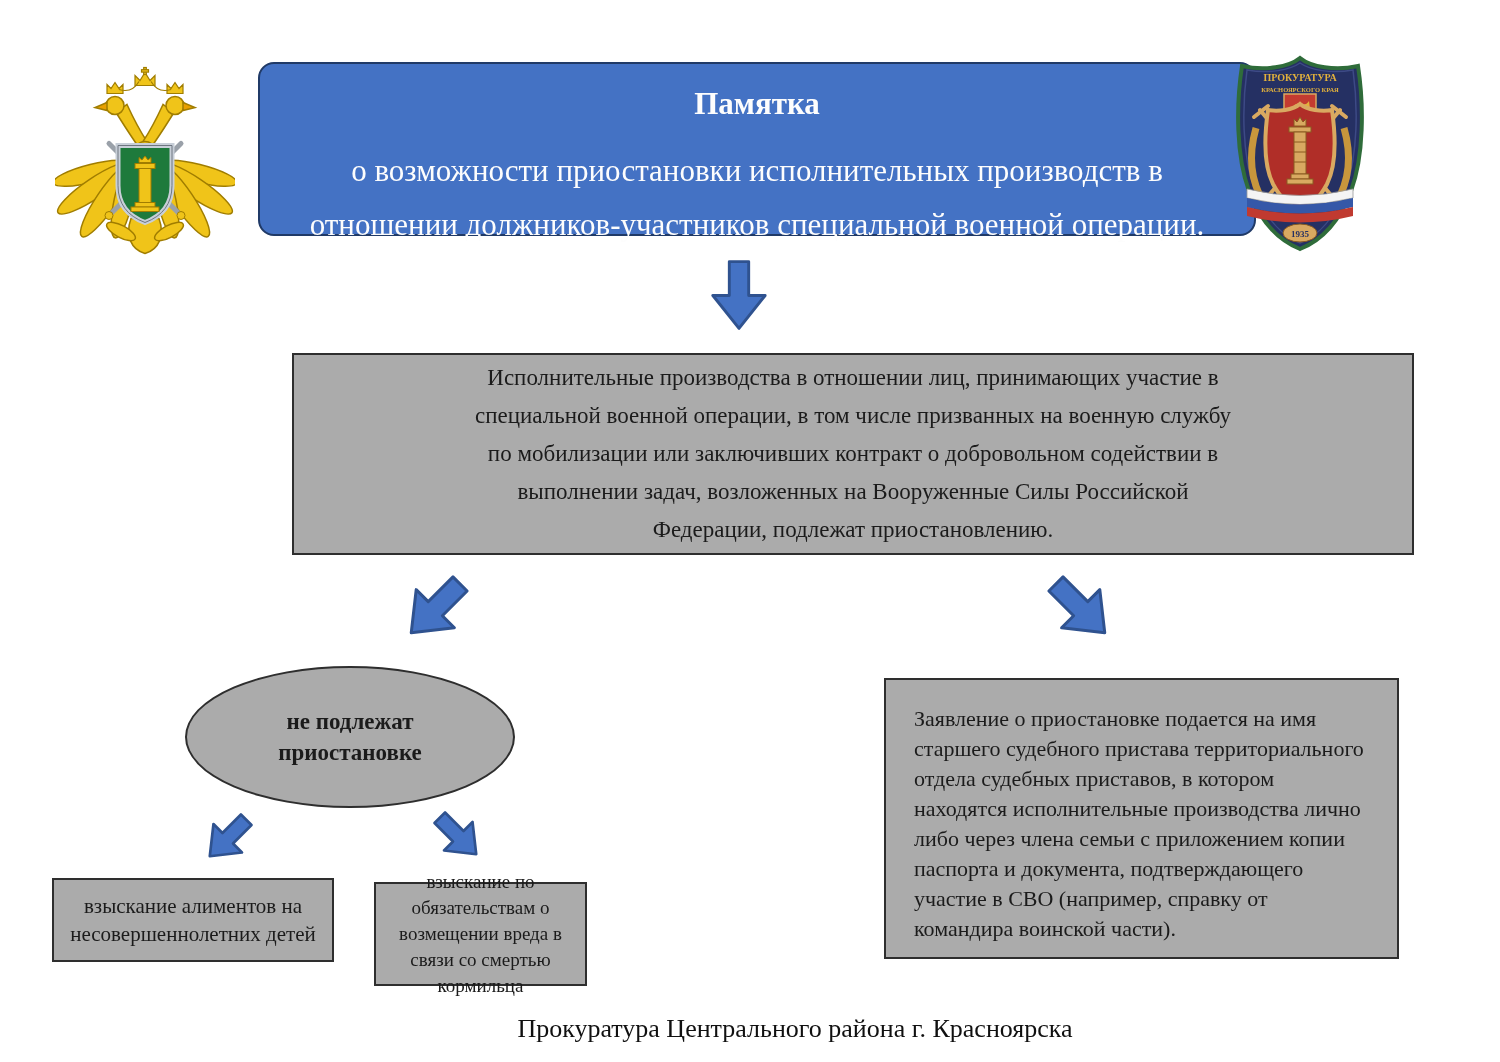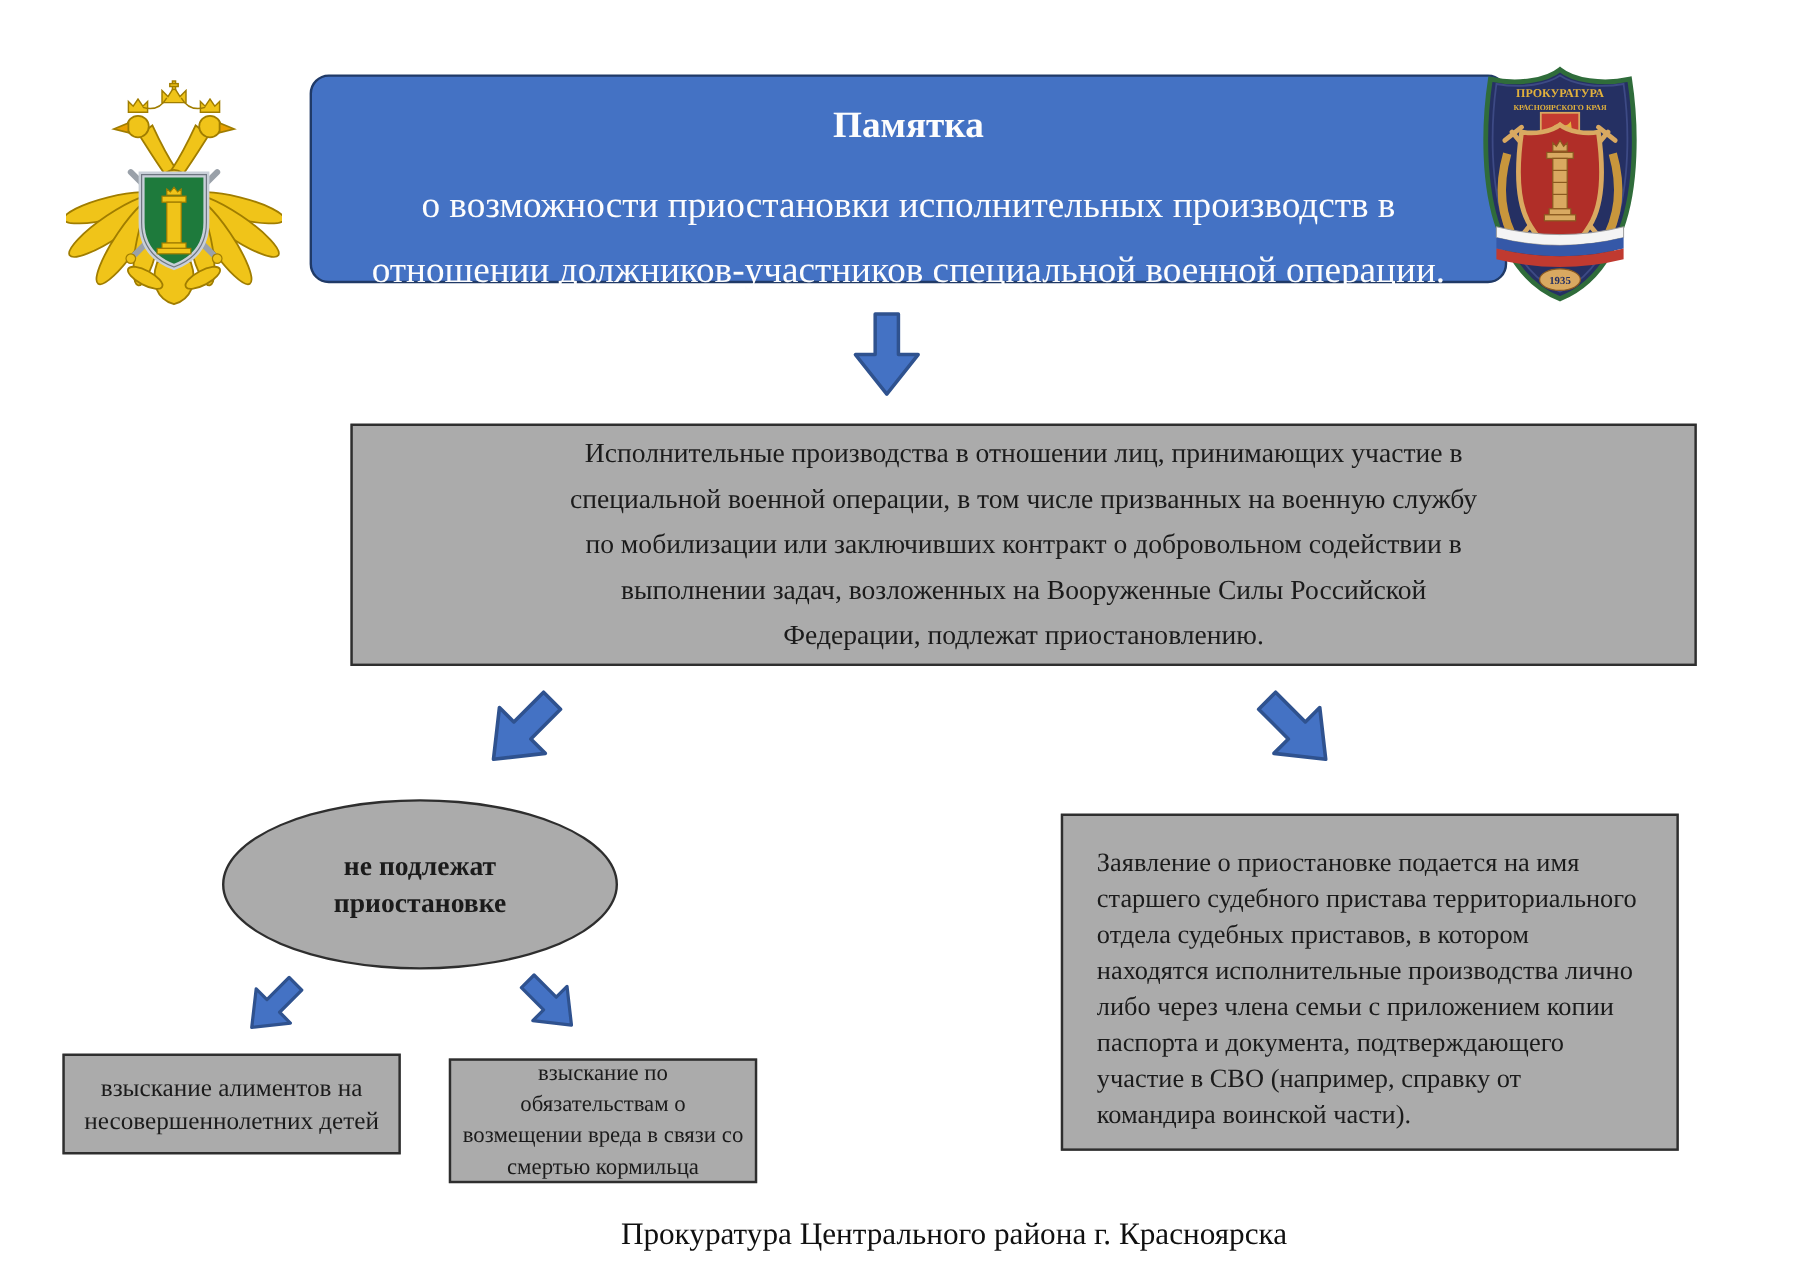--- a/index.html
+++ b/index.html
@@ -27,21 +27,21 @@
     left:185px;top:666px;width:330px;height:142px;border-radius:50%;
     display:flex;align-items:center;justify-content:center;text-align:center;
   }
   .ellipse span{font-weight:bold;font-size:23px;line-height:31px;max-width:170px;}
   .exc1{
     left:52px;top:878px;width:282px;height:84px;
     display:flex;align-items:center;justify-content:center;text-align:center;
   }
   .exc1 span{font-size:21px;line-height:28px;max-width:250px;}
   .exc2{
-    left:374px;top:882px;width:257px;height:104px;
+    left:374px;top:882px;width:213px;height:104px;
     display:flex;align-items:center;justify-content:center;text-align:center;
   }
   .exc2 span{font-size:19px;line-height:26px;max-width:235px;}
   .app-box{
     left:884px;top:678px;width:515px;height:281px;
     padding:24px 28px 0 28px;text-align:left;
   }
   .app-box p{margin:0;font-size:22px;line-height:30px;}
   
   .arrow{display:flex;align-items:center;justify-content:center;}

